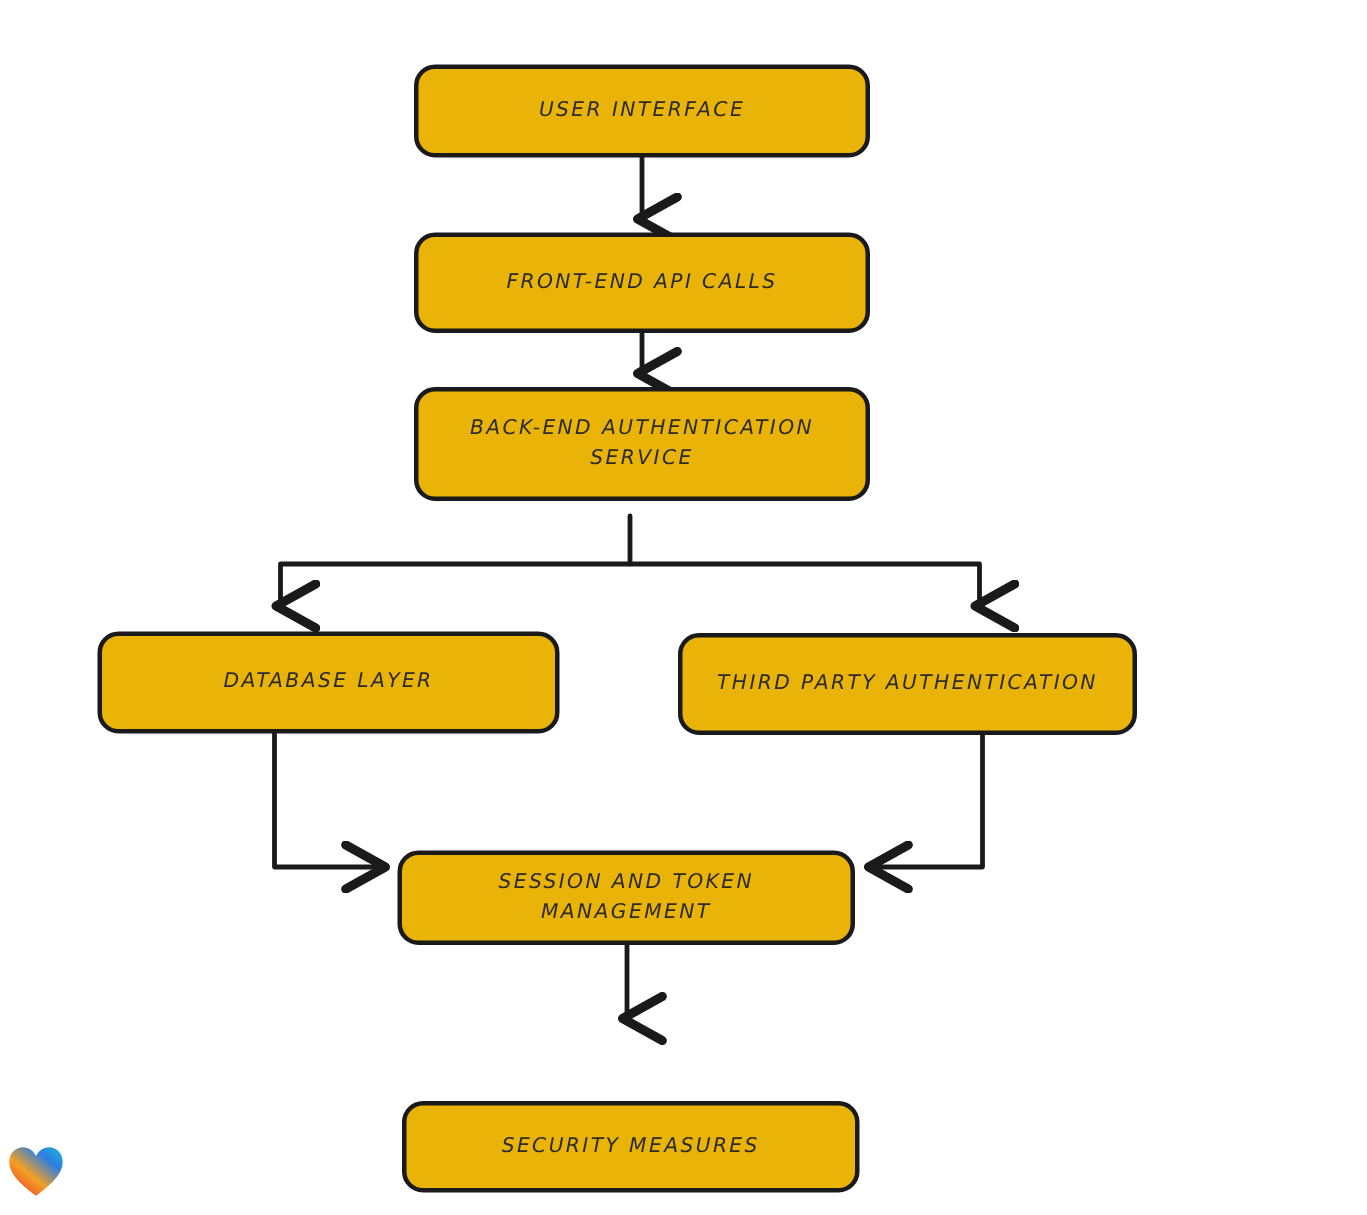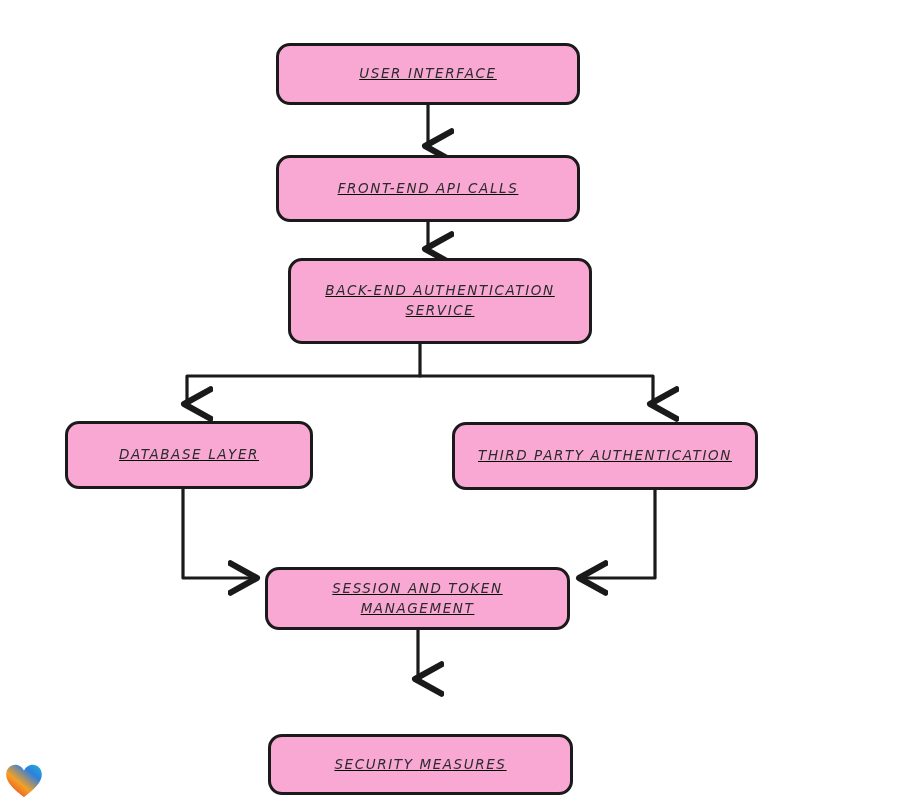--- a/index.html
+++ b/index.html
@@ -18,28 +18,27 @@
   #diagram-canvas {
     position: absolute;
     top: 0;
     left: 0;
     width: 911px;
     height: 810px;
   }
   .node-box {
     position: absolute;
     box-sizing: border-box;
-    background: #f9a8d4;
+    background: #eab308;
     border: 3px solid #1a1a1a;
     border-radius: 14px;
     display: flex;
     align-items: center;
     justify-content: center;
     text-align: center;
-    text-decoration: underline;
   }
   .node-label {
     color: #2b2b2b;
     font-size: 13.5px;
     letter-spacing: 1.6px;
     line-height: 1.45;
     font-weight: 400;
     font-family: "DejaVu Sans", sans-serif;
     text-transform: uppercase;
     white-space: pre-line;
@@ -99,26 +98,26 @@
 </svg>
 
 <div class="node-box" style="left:276px; top:43px; width:304px; height:62px;">
   <span class="node-label">User Interface</span>
 </div>
 
 <div class="node-box" style="left:276px; top:155px; width:304px; height:67px;">
   <span class="node-label">Front-End API Calls</span>
 </div>
 
-<div class="node-box" style="left:288px; top:258px; width:304px; height:86px;">
+<div class="node-box" style="left:276px; top:258px; width:304px; height:76px;">
   <span class="node-label">Back-End Authentication
 Service</span>
 </div>
 
-<div class="node-box" style="left:65px; top:421px; width:248px; height:68px;align-items:center;">
+<div class="node-box" style="left:65px; top:421px; width:308px; height:68px;align-items:center;">
   <span class="node-label">Database Layer</span>
 </div>
 
 <div class="node-box" style="left:452px; top:422px; width:306px; height:68px;">
   <span class="node-label">Third Party Authentication</span>
 </div>
 
 <div class="node-box" style="left:265px; top:540px; width:305px; height:63px;margin-top:27px;">
   <span class="node-label">Session and Token
 Management</span>

